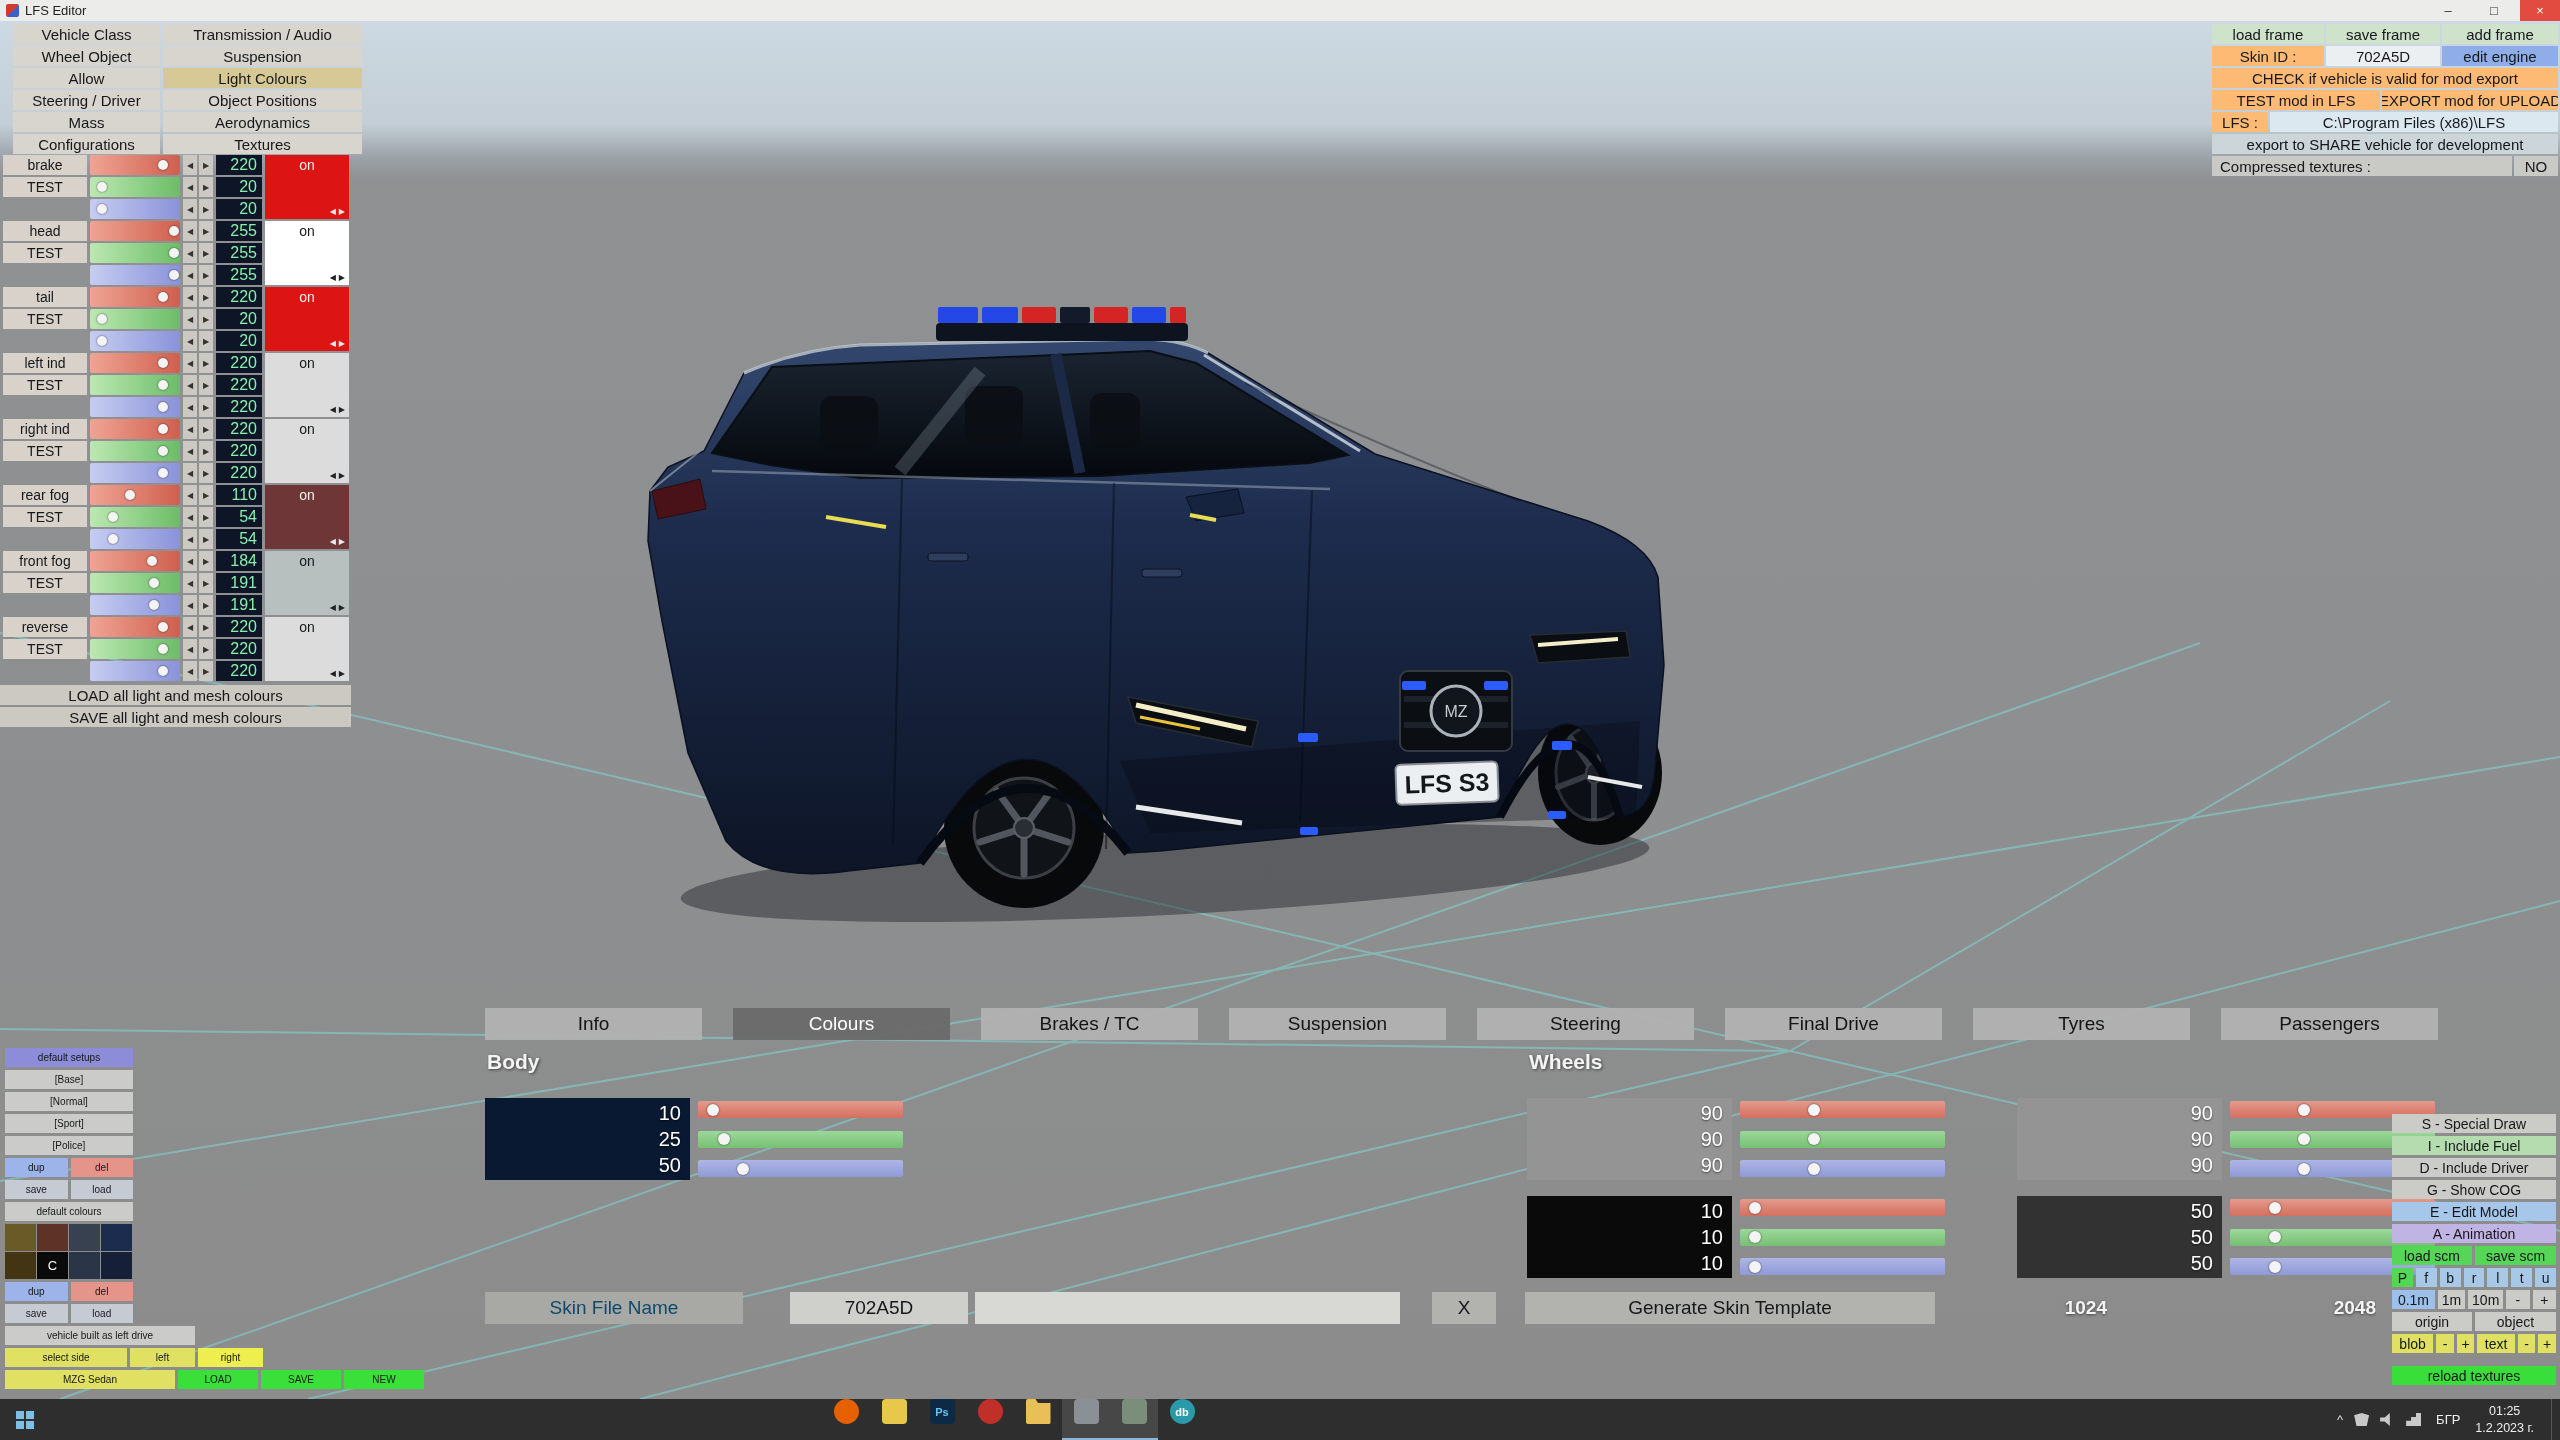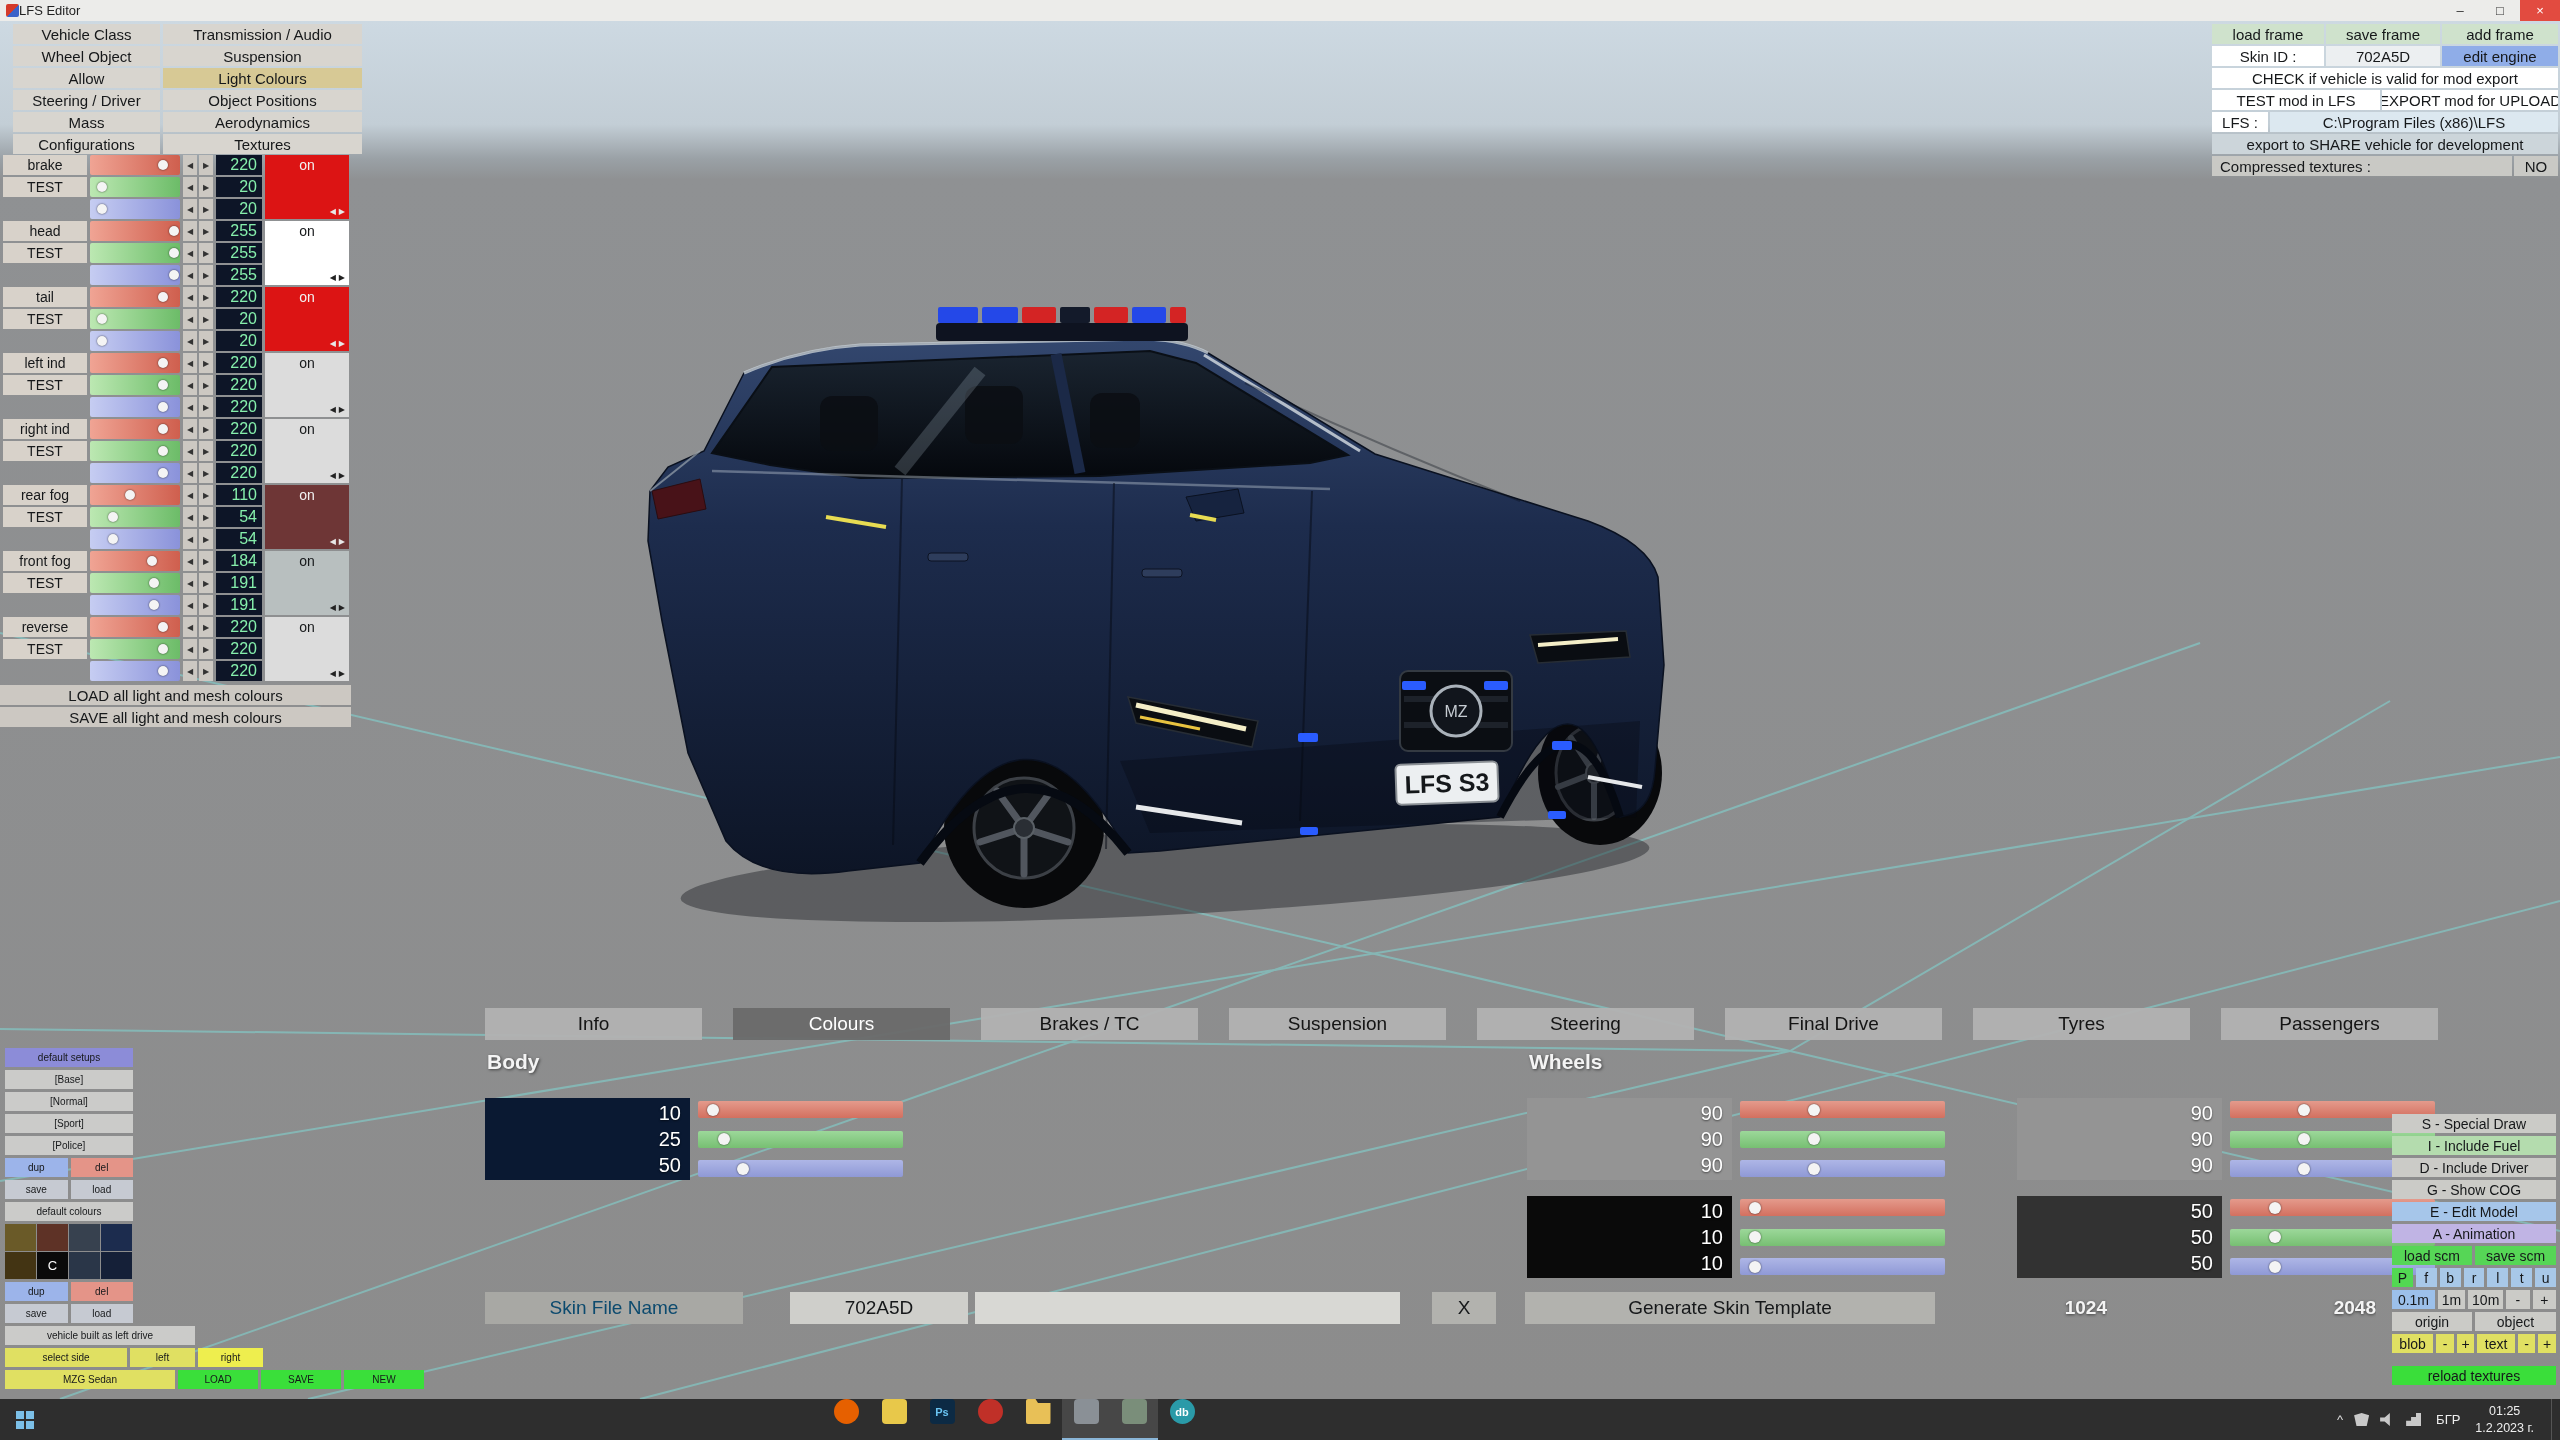--- a/index.html
+++ b/index.html
@@ -1,19 +1,19 @@
 <!DOCTYPE html>
 <html><head>
 <meta charset="utf-8">
 <style>
   *{margin:0;padding:0;box-sizing:border-box}
   html,body{width:2560px;height:1440px;background:#000;font-family:"Liberation Sans","DejaVu Sans",sans-serif;-webkit-font-smoothing:antialiased}
   .screen{position:relative;width:2560px;height:1440px;overflow:hidden;background:#8c8c8c}
   
-  .titlebar{position:absolute;left:0;top:0;width:100%;height:21px;background:#ececea;display:flex;align-items:center;padding-left:6px;gap:0;z-index:50}
+  .titlebar{position:absolute;left:0;top:0;width:100%;height:21px;background:#ececea;display:flex;align-items:center;padding-left:6px;gap:6px;z-index:50}
   .tb-ic{width:13px;height:13px;background:linear-gradient(135deg,#d43a2a 50%,#3a62c8 50%);border-radius:2px}
   .tb-title{font-size:13px;color:#222;white-space:nowrap}
   .tb-spacer{flex:1}
   .wc{width:40px;height:21px;display:flex;align-items:center;justify-content:center;font-size:13px;color:#333}
   .wc-close{background:#e24b40;color:#fff}
   
   .workspace{position:absolute;left:0;top:21px;width:2560px;height:1378px;overflow:hidden}
   .scene{position:absolute;left:0;top:0;width:2560px;height:1378px}
   
   .btn{display:flex;align-items:center;justify-content:center;font-size:15px;color:#16181a;white-space:nowrap;overflow:hidden}
@@ -36,21 +36,21 @@
   .a-l{left:183px}.a-r{left:199px}
   .lg-value{left:216px;width:46px;background:#0d1527;color:#86efac;font-size:16px;display:flex;align-items:center;justify-content:flex-end;padding-right:5px}
   .lg-swatch{left:265px;width:84px;height:64px !important;top:0}
   .lg-on{position:absolute;top:2px;left:0;right:0;text-align:center;font-size:14px}
   .lg-swarrows{position:absolute;bottom:3px;right:4px;display:flex;gap:3px;font-size:8px}
   .wide-btn{width:351px;height:20px;margin-top:2px;background:#ccc8c2;font-size:15px}
   
   .mod-panel{position:absolute;left:2212px;top:3px;width:346px;display:flex;flex-direction:column;gap:2px}
   .mrow{display:flex;gap:2px;height:20px}
   .mrow .btn{height:20px}
-  .c-green{background:#cfe2cc}.c-blue{background:#ffffff}.c-bluebtn{background:#8fade8}
+  .c-green{background:#cfe2cc}.c-blue{background:#fdba74}.c-bluebtn{background:#8fade8}
   .c-white{background:#eceff1}.c-pale{background:#dce8f0}.c-grey{background:#c9c9c5}.c-greylt{background:#ccd5da}
   
   .tabs{position:absolute;left:485px;top:987px;display:flex;gap:31px}
   .tab{width:217px;height:32px;background:rgba(178,178,178,.95);display:flex;align-items:center;justify-content:center;font-size:19px;color:#141414}
   .tab-active{background:rgba(106,106,106,.95);color:#fff}
   
   .vp-label{position:absolute;color:#f4f4f4;font-size:21px;font-weight:bold;text-shadow:1px 1px 3px rgba(0,0,0,.55)}
   .cgroup{position:absolute;width:418px;height:82px;display:flex;gap:8px}
   .cg-swatch{width:205px;height:82px;display:flex;flex-direction:column;justify-content:center;padding:0 9px}
   .cg-val{height:26px;line-height:26px;width:100%;text-align:right;color:#fff;font-size:20px;text-shadow:0 1px 2px rgba(0,0,0,.55)}

